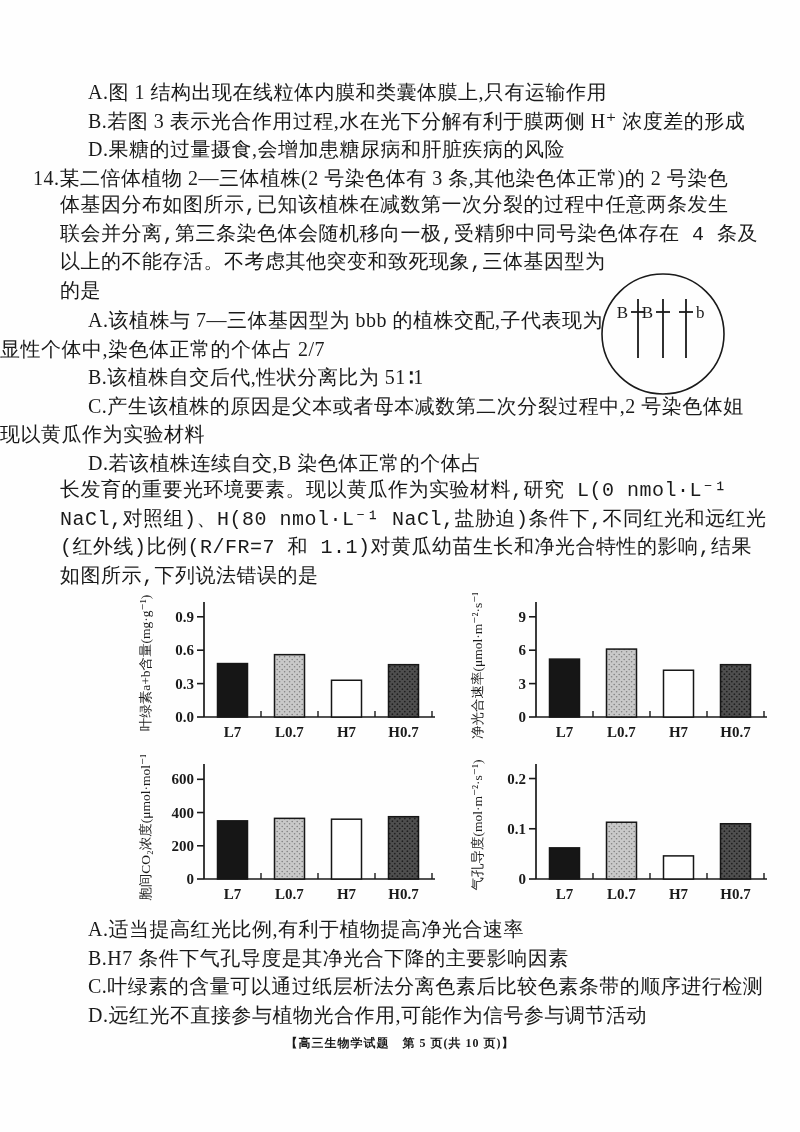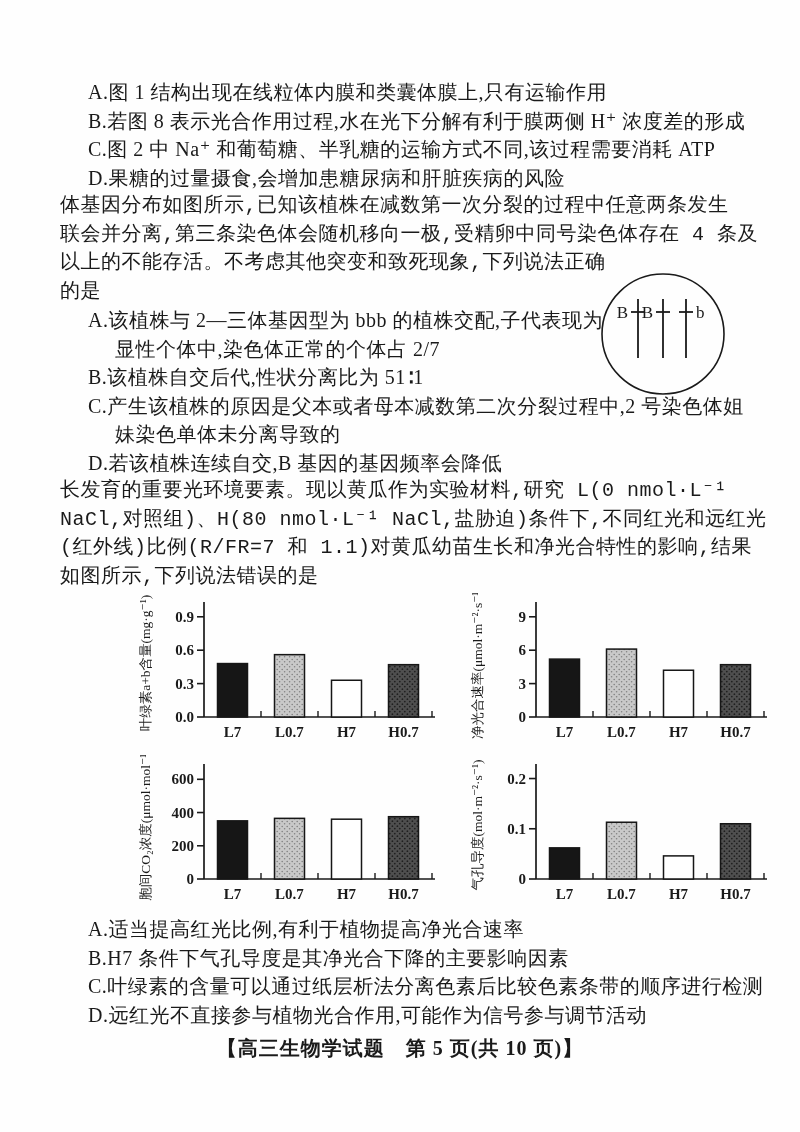--- a/index.html
+++ b/index.html
@@ -17,66 +17,66 @@
   }
   .line{
     font-size:20px;
     line-height:28.5px;
     letter-spacing:0.5px;
     white-space:nowrap;
   }
   .ml-num{margin-left:33px;}
   .ml-cont{margin-left:60px;font-family:Liberation Mono, monospace;}
   .ml-opt{margin-left:88px;}
-  .ml-optc{margin-left:115px;}
+  .ml-optc{}
   .charts-grid{
     margin-left:136px;
     display:grid;
     grid-template-columns:310px 310px;
     grid-column-gap:22px;
     grid-row-gap:4px;
     margin-top:2px;
     margin-bottom:2px;
   }
   .chart-cell{width:310px;height:158px;}
   .diagram{
     position:absolute;
     left:597px;top:268px;
     width:132px;height:132px;
   }
   .footer{
     margin-top:6px;
     text-align:center;
-    font-size:20px;
+    font-size:12px;
     font-weight:bold;
     letter-spacing:1px;
   }
   svg text{font-family:"Liberation Serif","DejaVu Serif",serif;}
 </style>
 </head>
 <body>
 
 <div class="page">
 
   <div class="line ml-opt">A.图 1 结构出现在线粒体内膜和类囊体膜上,只有运输作用</div>
-  <div class="line ml-opt">B.若图 8 表示光合作用过程,水在光下分解有利于膜两侧 H⁺ 浓度差的形成</div>
-  <div class="line ml-opt">C.图 2 中 Na⁺ 和葡萄糖、半乳糖的运输方式不同,该过程需要消耗 ATP</div>
+  <div class="line ml-opt">B.若图 3 表示光合作用过程,水在光下分解有利于膜两侧 H⁺ 浓度差的形成</div>
   <div class="line ml-opt">D.果糖的过量摄食,会增加患糖尿病和肝脏疾病的风险</div>
 
+  <div class="line ml-num">14.某二倍体植物 2—三体植株(2 号染色体有 3 条,其他染色体正常)的 2 号染色</div>
   <div class="line ml-cont">体基因分布如图所示,已知该植株在减数第一次分裂的过程中任意两条发生</div>
   <div class="line ml-cont">联会并分离,第三条染色体会随机移向一极,受精卵中同号染色体存在 4 条及</div>
-  <div class="line ml-cont">以上的不能存活。不考虑其他突变和致死现象,下列说法正确</div>
+  <div class="line ml-cont">以上的不能存活。不考虑其他突变和致死现象,三体基因型为</div>
   <div class="line ml-cont">的是</div>
 
-  <div class="line ml-opt">A.该植株与 2—三体基因型为 bbb 的植株交配,子代表现为</div>
+  <div class="line ml-opt">A.该植株与 7—三体基因型为 bbb 的植株交配,子代表现为</div>
   <div class="line ml-optc">显性个体中,染色体正常的个体占 2/7</div>
   <div class="line ml-opt">B.该植株自交后代,性状分离比为 51∶1</div>
   <div class="line ml-opt">C.产生该植株的原因是父本或者母本减数第二次分裂过程中,2 号染色体姐</div>
-  <div class="line ml-optc">妹染色单体未分离导致的</div>
-  <div class="line ml-opt">D.若该植株连续自交,B 基因的基因频率会降低</div>
+  <div class="line ml-optc">现以黄瓜作为实验材料</div>
+  <div class="line ml-opt">D.若该植株连续自交,B 染色体正常的个体占</div>
 
   <div class="line ml-cont">长发育的重要光环境要素。现以黄瓜作为实验材料,研究 L(0 nmol·L⁻¹</div>
   <div class="line ml-cont">NaCl,对照组)、H(80 nmol·L⁻¹ NaCl,盐胁迫)条件下,不同红光和远红光</div>
   <div class="line ml-cont">(红外线)比例(R/FR=7 和 1.1)对黄瓜幼苗生长和净光合特性的影响,结果</div>
   <div class="line ml-cont">如图所示,下列说法错误的是</div>
 
   <div class="charts-grid" id="charts">
       <div class="chart-cell"><svg width="310" height="158" viewBox="0 0 310 158">
           <line x1="68" y1="9" x2="68" y2="124" stroke="#1a1a1a" stroke-width="1.7"></line>
           <line x1="68" y1="124" x2="299" y2="124" stroke="#1a1a1a" stroke-width="1.7"></line>

